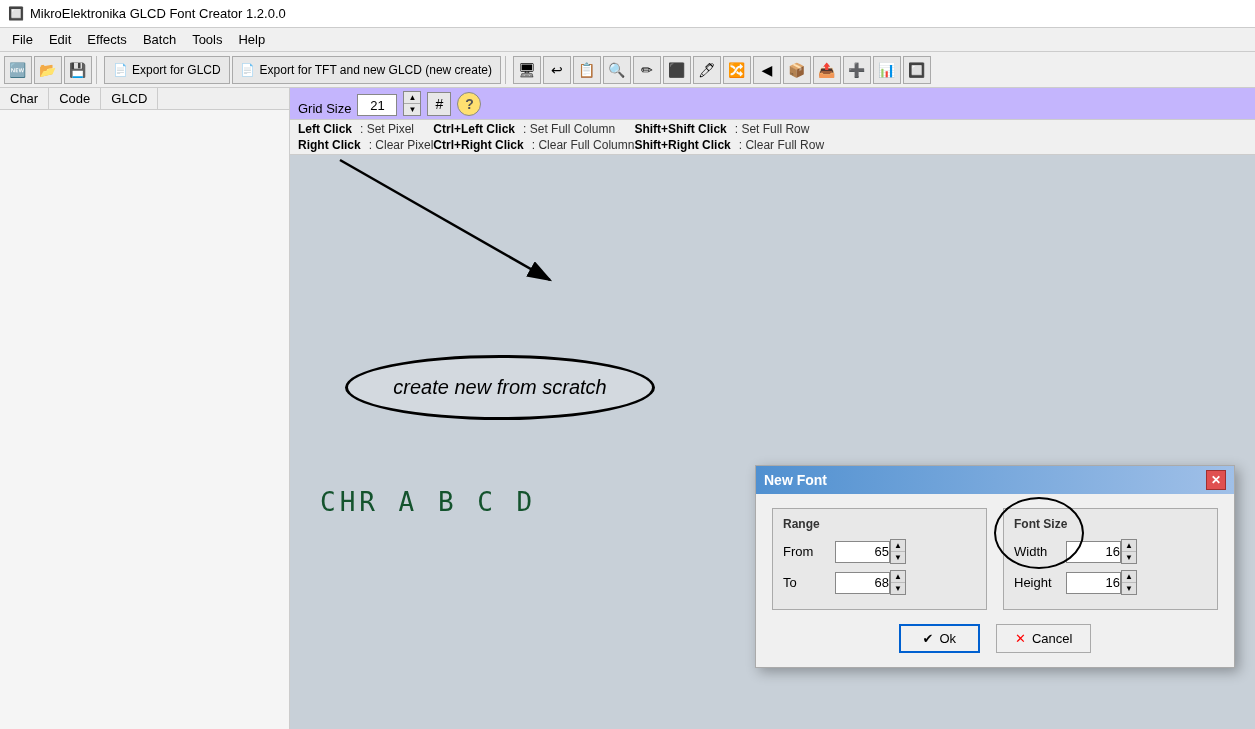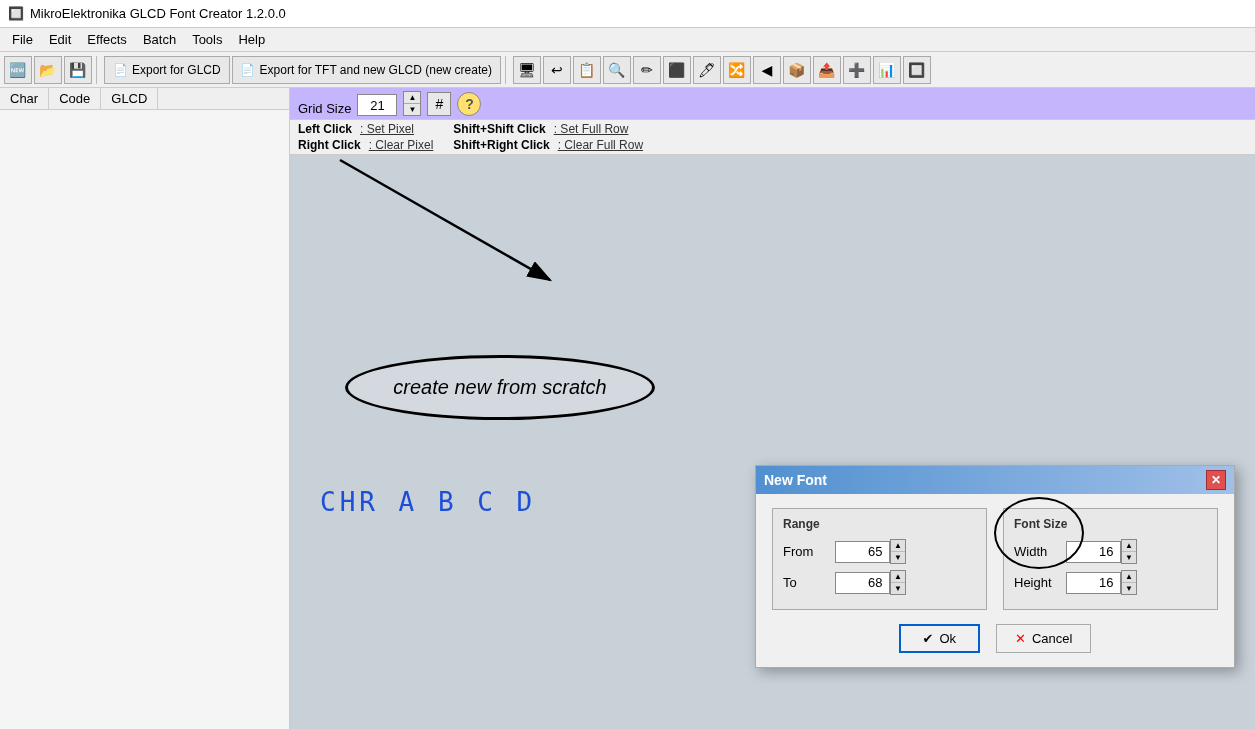--- a/index.html
+++ b/index.html
@@ -154,27 +154,26 @@
       font-size: 14px; font-weight: bold; color: #555;
       border-radius: 50%;
     }
 
     
     .click-info-bar {
       background: #f0f0f0;
       border-bottom: 1px solid #ccc;
       padding: 2px 8px;
       display: flex;
-      gap: 20px;
       align-items: center;
       font-size: 12px;
     }
     .click-row { display: flex; gap: 8px; align-items: center; }
     .click-label { font-weight: bold; }
-    .click-desc { color: #333; text-decoration: underline; }
+    .click-desc { color: #333; }
 
     
     .canvas-area {
       flex: 1;
       position: relative;
       display: flex;
       align-items: center;
       justify-content: center;
     }
 
@@ -304,21 +303,21 @@
       margin-bottom: 6px;
     }
     .field-label {
       width: 52px;
       font-size: 13px;
     }
     .field-input {
       width: 55px;
       height: 22px;
       border: 1px solid #888;
-      text-align: left;
+      text-align: right;
       font-size: 13px;
       background: #fff;
       padding-left: 32px;
     }
     .field-spin {
       display: flex; flex-direction: column;
       border: 1px solid #888;
       background: #e0e0e0;
     }
     .field-spin span {
@@ -449,20 +448,30 @@
           <span class="click-label">Left Click</span>
           <span class="click-desc">: Set Pixel</span>
         </div>
         <div class="click-row">
           <span class="click-label">Right Click</span>
           <span class="click-desc">: Clear Pixel</span>
         </div>
       </div>
       <div style="display:flex; flex-direction:column; gap:2px;">
         <div class="click-row">
+          <span class="click-label">Ctrl+Left Click</span>
+          <span class="click-desc">: Set Full Column</span>
+        </div>
+        <div class="click-row">
+          <span class="click-label">Ctrl+Right Click</span>
+          <span class="click-desc">: Clear Full Column</span>
+        </div>
+      </div>
+      <div style="display:flex; flex-direction:column; gap:2px;">
+        <div class="click-row">
           <span class="click-label">Shift+Shift Click</span>
           <span class="click-desc">: Set Full Row</span>
         </div>
         <div class="click-row">
           <span class="click-label">Shift+Right Click</span>
           <span class="click-desc">: Clear Full Row</span>
         </div>
       </div>
     </div>
 
@@ -476,21 +485,21 @@
             <polygon points="0 0, 10 3.5, 0 7" fill="#000"></polygon>
           </marker>
         </defs>
       </svg>
 
       <div class="annotation-oval">
         <span>create new from scratch</span>
       </div>
 
       <div class="char-glyphs">
-        <span style="font-family: monospace; font-size:26px; color:#1d4ed8; letter-spacing:4px;">CHR  A B C D</span>
+        <span style="font-family: monospace; font-size:26px; color:#14532d; letter-spacing:4px;">CHR  A B C D</span>
       </div>
 
       <div class="dialog-overlay">
         <div class="dialog">
 
           <div class="dialog-title-bar">
             <span>New Font</span>
             <div class="dialog-close-btn">✕</div>
           </div>
 

